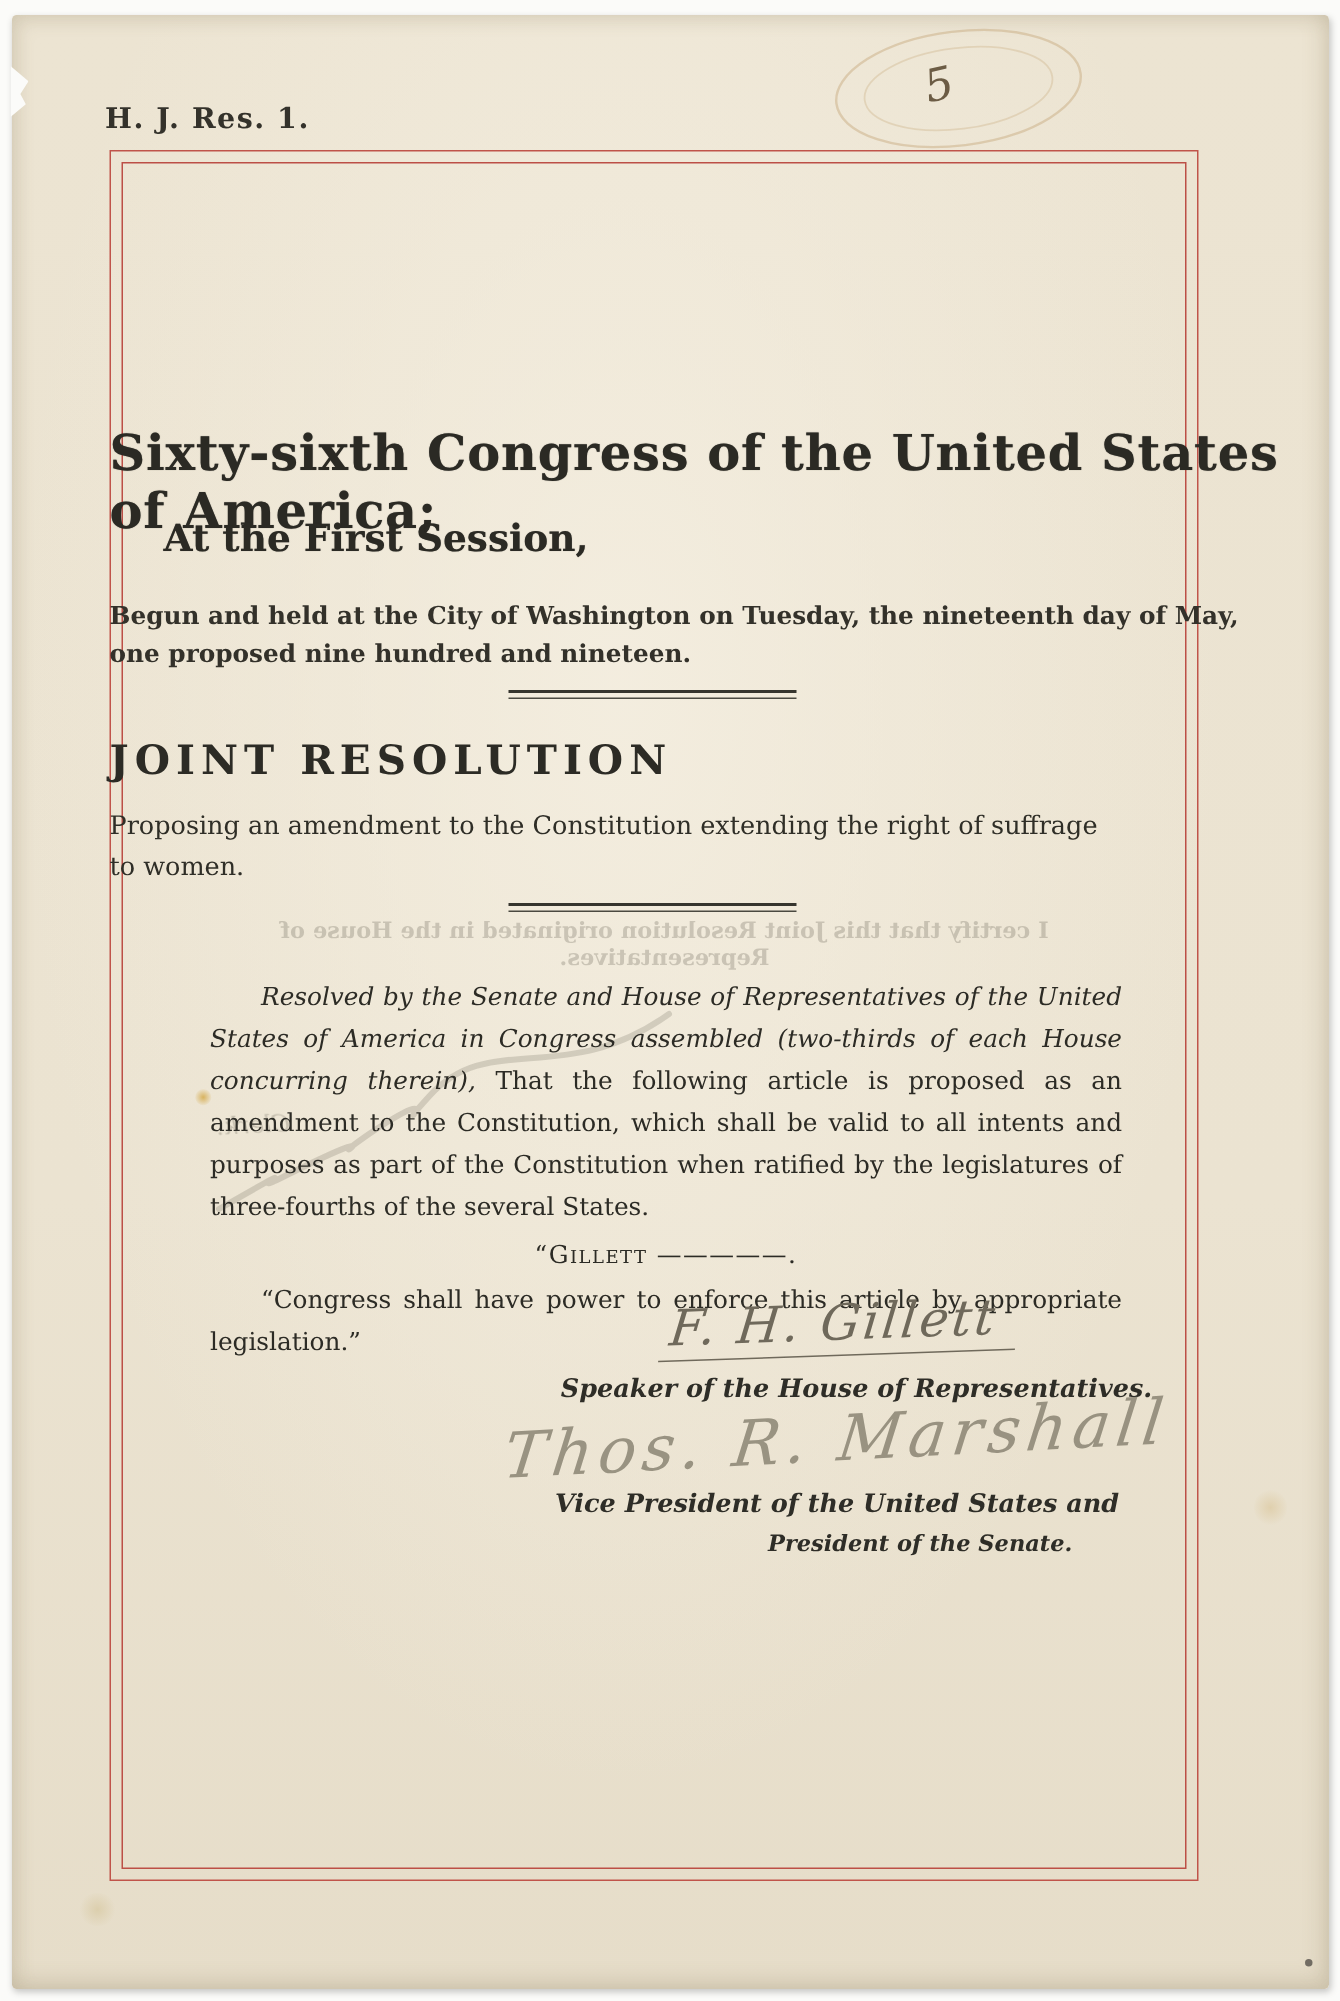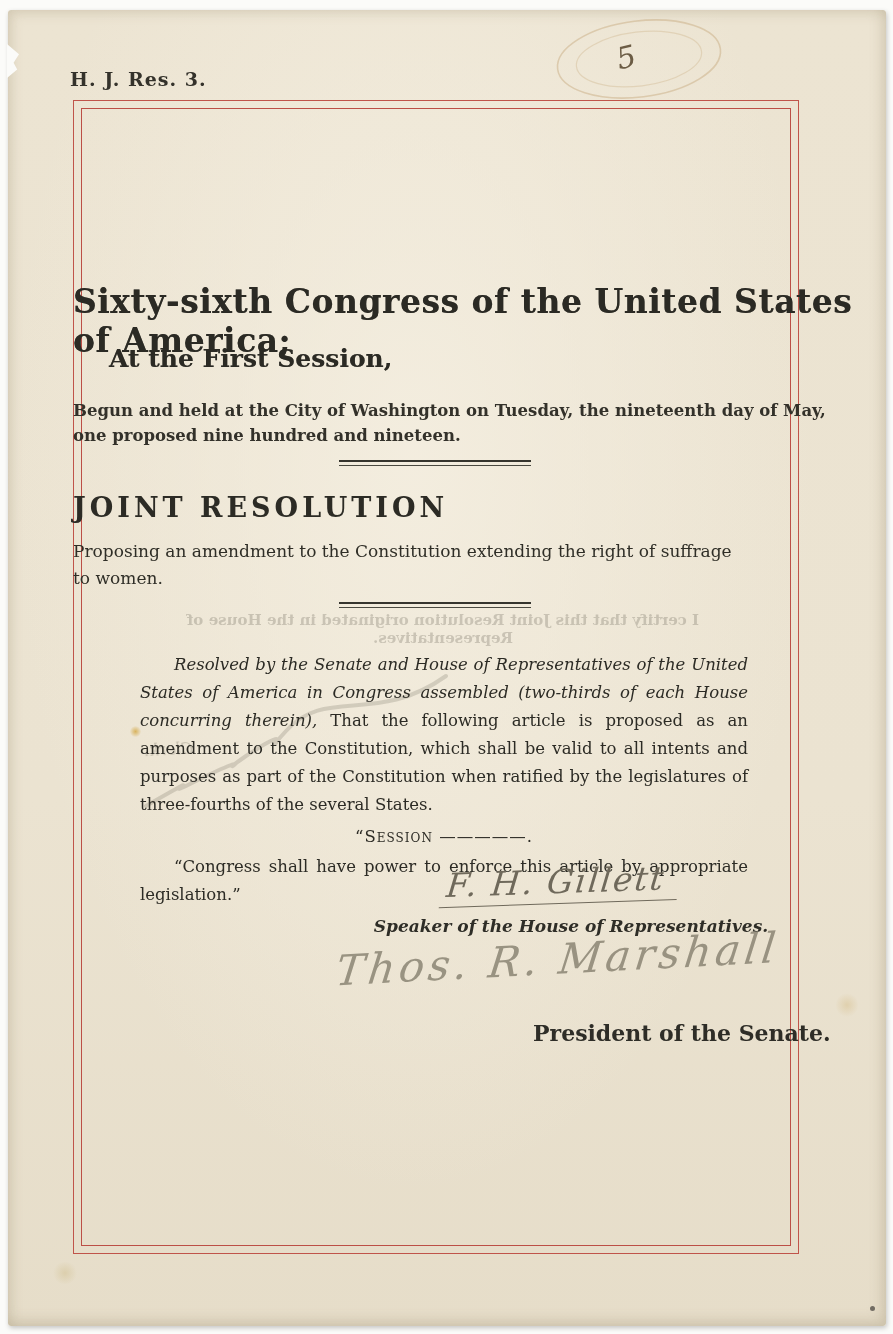--- a/index.html
+++ b/index.html
@@ -104,36 +104,36 @@
   .sig-vp{
     position:absolute;left:328px;top:924px;width:470px;
     font-size:42px;color:#8b8574;opacity:.85;
     transform:rotate(-3deg) skewX(-10deg);letter-spacing:4px;
   }
   .vp-title-1{
     position:absolute;left:362px;top:983px;
     font-size:17px;font-style:italic;font-weight:600;color:#2e2d27;
   }
   .vp-title-2{
-    position:absolute;left:525px;top:1010px;
-    font-size:22px;font-weight:600;color:#2e2d27;
+    position:absolute;left:504px;top:1010px;
+    font-size:15px;font-style:italic;font-weight:600;color:#2e2d27;
   }
 </style>
 </head>
 <body>
 
 <div class="paper">
 
   <div class="tear-notch"></div>
   <div class="stain s1"></div>
   <div class="stain s2"></div>
   <div class="stain s3"></div>
   <div class="speck"></div>
 
-  <div class="doc-number">H. J. Res. 3.</div>
+  <div class="doc-number">H. J. Res. 1.</div>
 
   <div class="stamp">
     <svg width="176" height="86" viewBox="0 0 176 86">
       <ellipse cx="88" cy="43" rx="82" ry="38" fill="none" stroke="#c9ad83" stroke-width="1.6" opacity="0.5"></ellipse>
       <ellipse cx="88" cy="43" rx="63" ry="27" fill="none" stroke="#cdb28a" stroke-width="1.2" opacity="0.38"></ellipse>
     </svg>
     <span class="stamp-number">5</span>
   </div>
 
   <div class="frame">
@@ -159,25 +159,26 @@
   <div class="divider d2"></div>
 
   <div class="bleed bleed-certify">I certify that this Joint Resolution originated in the House of Representatives.</div>
   <svg class="bleed-swirl" width="340" height="170" viewBox="0 0 340 170">
     <path d="M320 30 C 250 80, 200 40, 160 85 C 130 118, 180 70, 120 110 C 80 138, 150 95, 60 140 C 35 152, 90 120, 20 160" fill="none" stroke="#5c574a" stroke-width="4" stroke-linecap="round"></path>
   </svg>
   <div class="bleed bleed-clerk">Clerk.</div>
 
   <div class="body-block">
     <p><span class="em-italic">Resolved by the Senate and House of Representatives of the United States of America in Congress assembled (two-thirds of each House concurring therein),</span><span> That the following article is proposed as an amendment to the Constitution, which shall be valid to all intents and purposes as part of the Constitution when ratified by the legislatures of three-fourths of the several States.</span></p>
-    <p class="article-heading">“Session —————.</p>
+    <p class="article-heading">“Gillett —————.</p>
     <p>“Congress shall have power to enforce this article by appropriate legislation.”</p>
   </div>
 
   <div class="signature sig-speaker">
     <span class="flourish">F. H. Gillett</span>
   </div>
   <div class="speaker-title">Speaker of the House of Representatives.</div>
 
   <div class="signature sig-vp">Thos. R. Marshall</div>
+  <div class="vp-title-1">Vice President of the United States and</div>
   <div class="vp-title-2">President of the Senate.</div>
 
 </div>
 
 </body></html>

